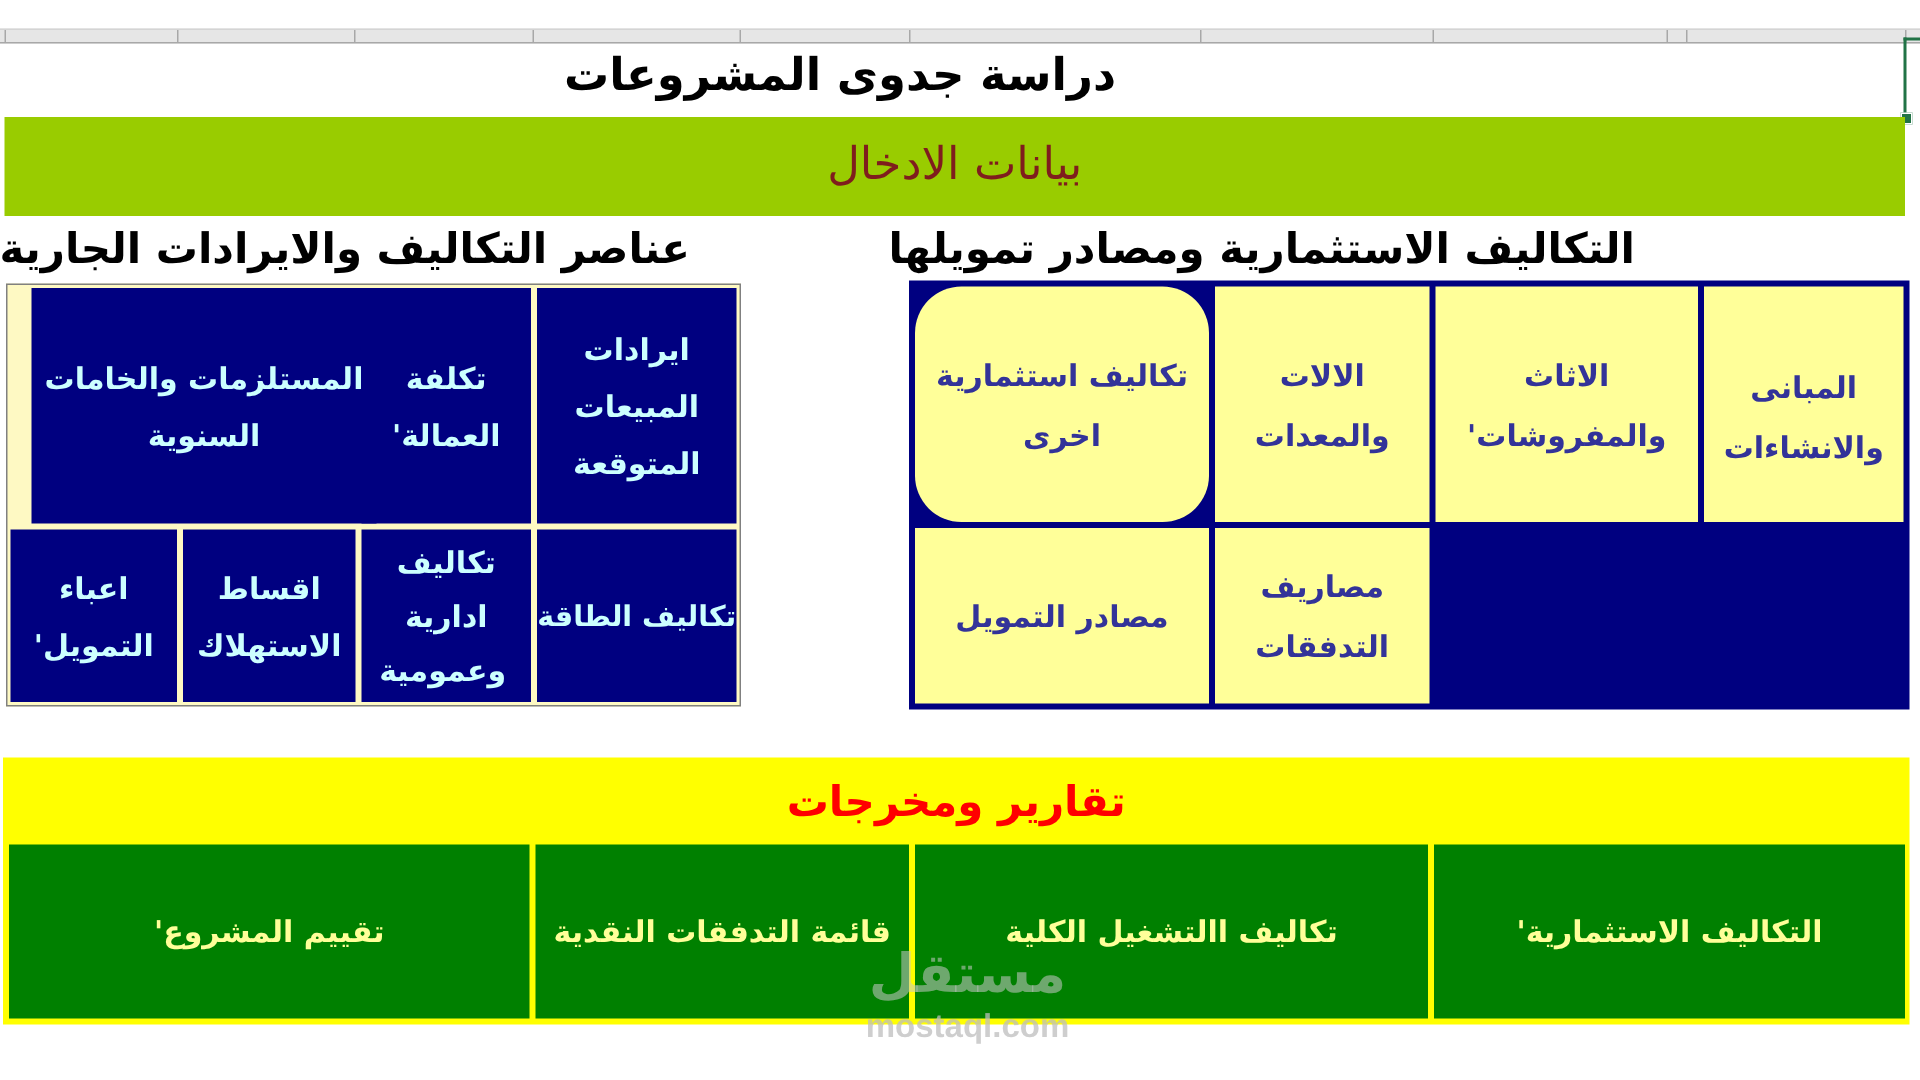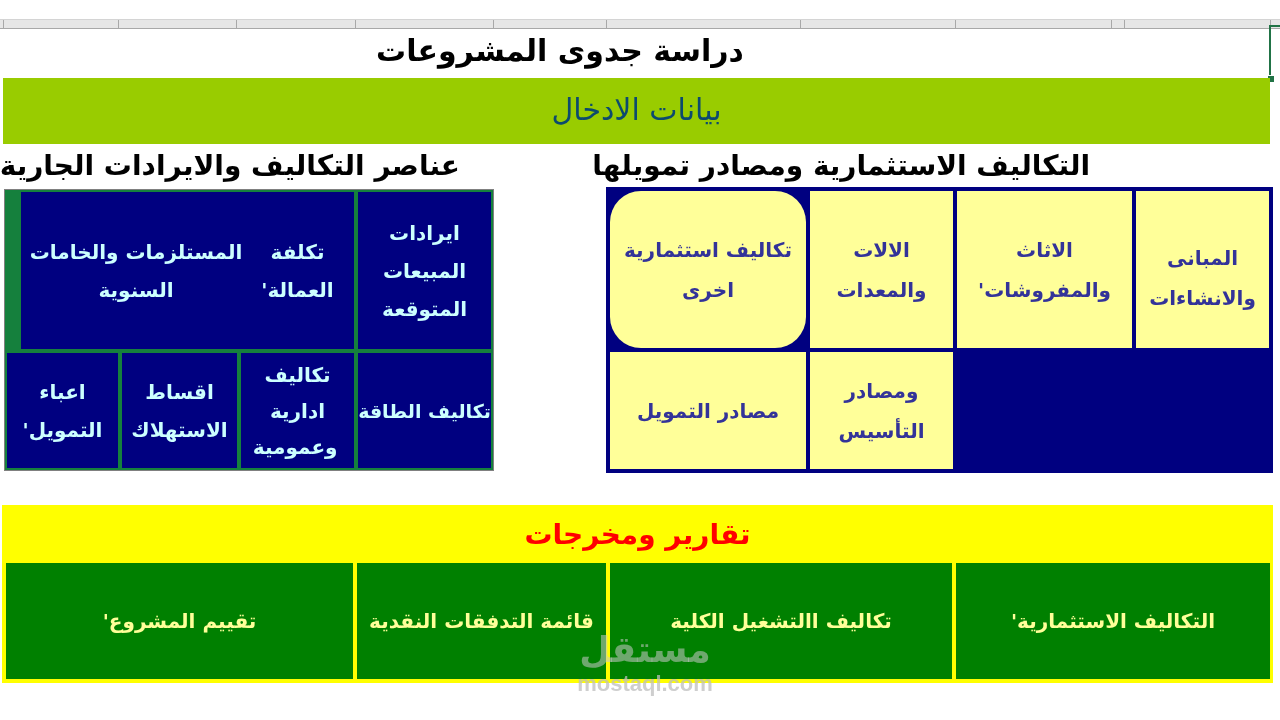--- a/index.html
+++ b/index.html
@@ -72,21 +72,21 @@
       position: absolute;
       left: 3px;
       top: 78px;
       width: 1267px;
       height: 66px;
       background: #99cc00;
       text-align: center;
       font-family: "DejaVu Sans", sans-serif;
       font-size: 30px;
       line-height: 64px;
-      color: #0c4a6e;
+      color: #7f1d1d;
       direction: rtl;
     }
     .section-heading {
       position: absolute;
       top: 148px;
       height: 36px;
       text-align: center;
       font-family: "DejaVu Sans", sans-serif;
       font-weight: bold;
       font-size: 28px;
@@ -98,21 +98,21 @@
     .heading-left { left: 40px; width: 420px; }
     .heading-right { left: 620px; width: 470px; }
 
     
     .table-left {
       position: absolute;
       left: 4px;
       top: 189px;
       width: 490px;
       height: 282px;
-      background: #15803d;
+      background: #fef9c3;
       border: 1px solid #808080;
       box-sizing: border-box;
     }
     .cell {
       position: absolute;
       box-sizing: border-box;
       display: flex;
       align-items: center;
       justify-content: center;
       text-align: center;
@@ -261,21 +261,21 @@
       <span style="width:150px;">الاثاث والمفروشات'</span>
     </div>
     <div class="cell cell-yellow" style="left:204px; top:4px; width:143px; height:157px;">
       <span style="width:110px;">الالات والمعدات</span>
     </div>
     <div class="cell cell-yellow" style="left:4px; top:4px; width:196px; height:157px;border-radius:31px;">
       <span style="width:180px;">تكاليف استثمارية اخرى</span>
     </div>
 
     <div class="cell cell-yellow" style="left:204px; top:165px; width:143px; height:117px;">
-      <span style="width:100px;">ومصادر التأسيس</span>
+      <span style="width:100px;">مصاريف التدفقات</span>
     </div>
     <div class="cell cell-yellow" style="left:4px; top:165px; width:196px; height:117px;">
       <span style="white-space:nowrap;">مصادر التمويل</span>
     </div>
   </div>
 
   <div class="outputs-band">
     <div class="outputs-title">تقارير ومخرجات</div>
 
     <div class="cell cell-green" style="left:954px; top:58px; width:314px; height:116px;">

